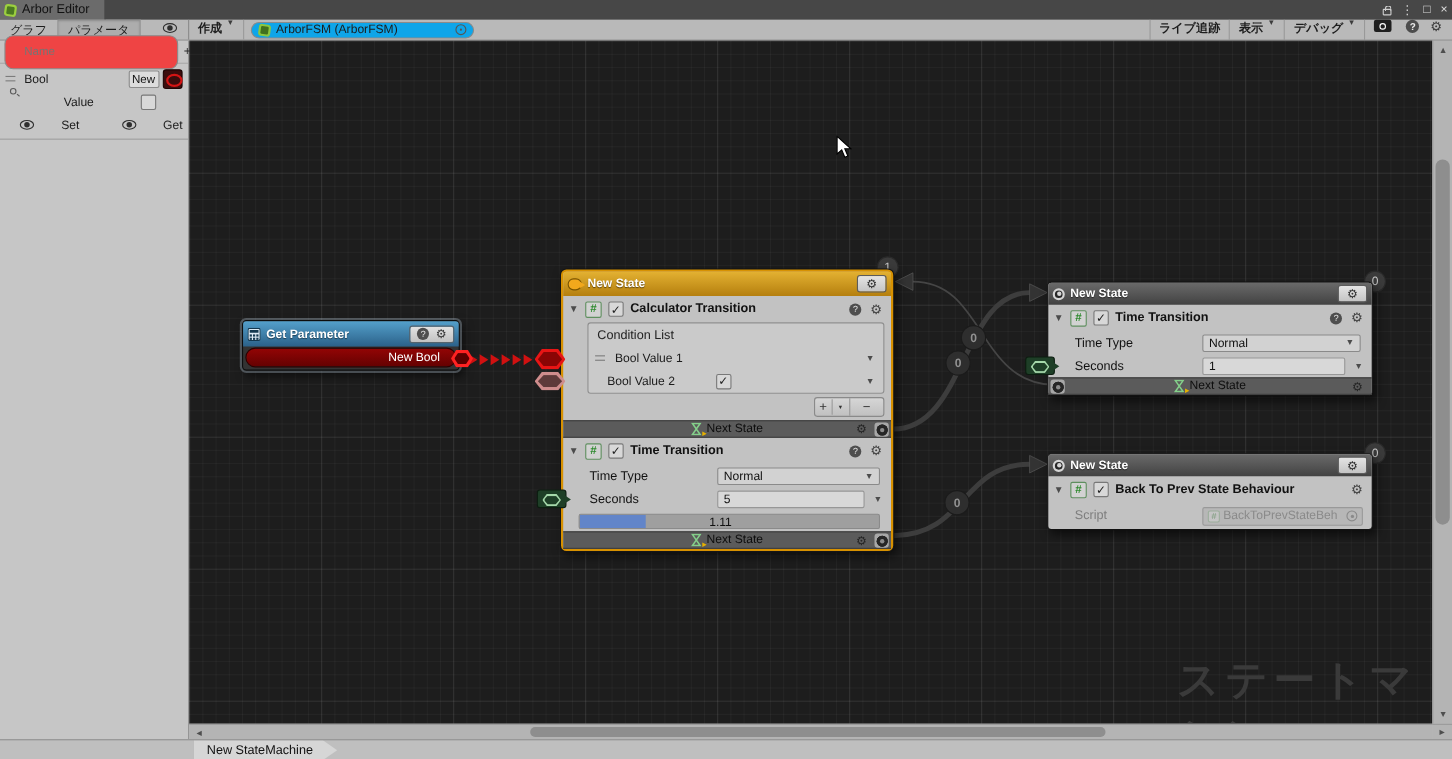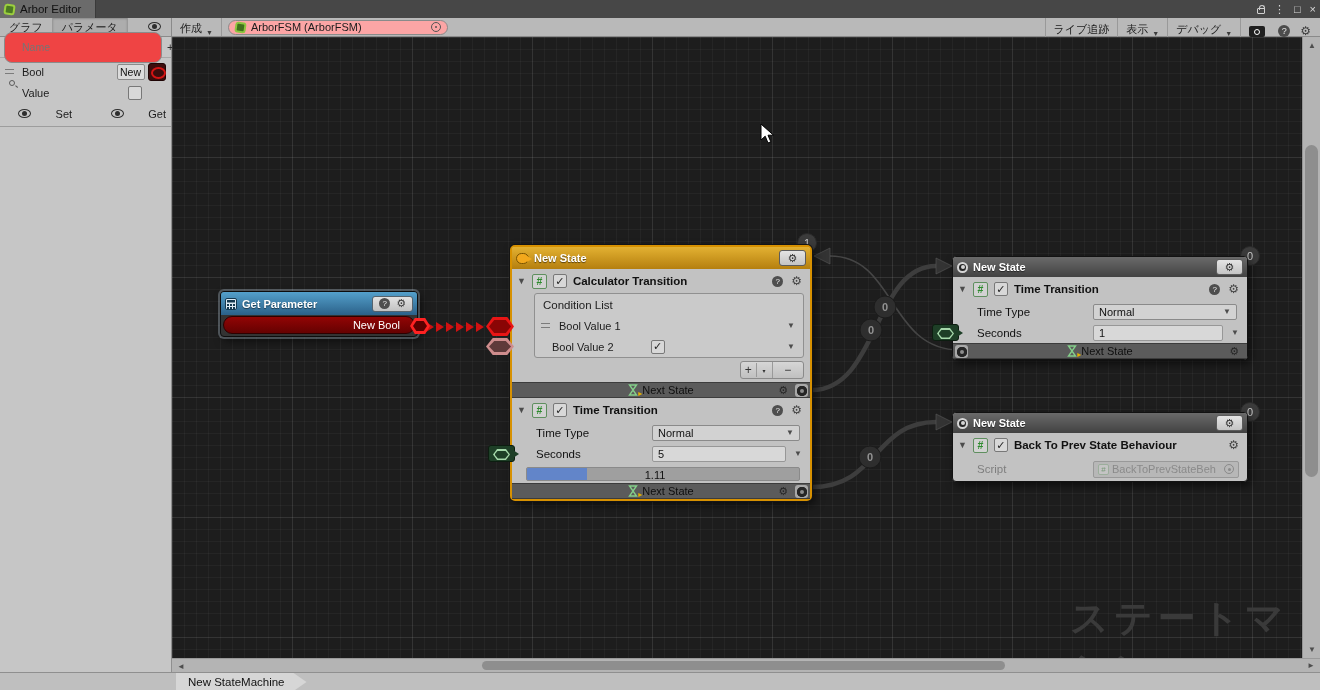--- a/index.html
+++ b/index.html
@@ -15,23 +15,23 @@
   .lock::before { content:""; position:absolute; left:1px; top:-4px; width:4px; height:4px; border:1px solid #d0d0d0; border-bottom:none; border-radius:3px 3px 0 0; }
   .arbor-ic { width:11px; height:11px; background:#4c7a22; border:2px solid #9ccf3f; border-radius:3px; transform:rotate(8deg); display:inline-block; }
 
   
   .toolbar { position:absolute; left:0; top:18px; width:1320px; height:19px; background:#b9b9b9; border-bottom:1px solid #8a8a8a; display:flex; align-items:center; }
   .tb-left { width:172px; height:100%; display:flex; align-items:center; border-right:1px solid #8a8a8a; }
   .tb-tab { height:100%; display:flex; align-items:center; padding:0 9px; border-right:1px solid #999; cursor:default; }
   .tb-tab.pressed { background:#adadad; box-shadow:inset 0 1px 2px rgba(0,0,0,.2); }
   .eye { width:13px; height:9px; border:1px solid #2e2e2e; border-radius:50%; position:relative; display:inline-block; }
   .eye::after { content:""; position:absolute; left:3px; top:1px; width:5px; height:5px; border-radius:50%; background:#2e2e2e; }
-  .tb-btn { height:100%; display:flex; align-items:flex-end; gap:4px; padding:0 8px; border-right:1px solid #999; }
+  .tb-btn { height:100%; display:flex; align-items:flex-start; gap:4px; padding:0 8px; border-right:1px solid #999;font-weight:bold; }
   .caret { font-size:7px; color:#3c3c3c; }
-  .graph-field { display:flex; align-items:center; gap:5px; height:15px; margin-left:6px; padding:0 6px; width:220px; background:#fca5a5; border:1px solid #8a8a8a; border-radius:8px; }
+  .graph-field { display:flex; align-items:center; gap:5px; height:15px; margin-left:6px; padding:0 6px; width:203px; background:#0ea5e9; border:1px solid #8a8a8a; border-radius:8px; }
   .target-ic { width:10px; height:10px; border:1px solid #555; border-radius:50%; position:relative; display:inline-block; margin-left:auto; }
   .target-ic::after { content:""; position:absolute; left:3px; top:3px; width:2px; height:2px; border-radius:50%; background:#555; }
   .tb-right { position:absolute; right:4px; top:0; height:19px; display:flex; align-items:center; }
   .cam { width:16px; height:11px; background:#1f1f1f; border-radius:2px; position:relative; display:inline-block; }
   .cam::after { content:""; position:absolute; left:5px; top:2.5px; width:4px; height:4px; border:1.5px solid #fff; border-radius:50%; }
   .helpc { width:12px; height:12px; border-radius:50%; background:#4c4c4c; color:#e8e8e8; font-size:9px; display:inline-flex; align-items:center; justify-content:center; }
   .gearg { color:#3d3d3d; font-size:12px; line-height:1; }
 
   
   .sidepanel { position:absolute; left:0; top:37px; width:172px; height:635px; background:#c6c6c6; border-right:1px solid #8f8f8f; }
@@ -206,21 +206,21 @@
       <span class="mini-btn"><span>+</span><span class="caret">▾</span></span>
       <span class="mini-btn">−</span>
     </div>
     <div class="mag"></div>
     <div class="paramrow" style="margin-top:3px;">
       <span class="drag-h"></span>
       <span>Bool</span>
       <input class="pname-inp" style="margin-left: auto;" value="New">
       <span class="boolpin"></span>
     </div>
-    <div class="paramrow" style="padding-left:22px;">
+    <div class="paramrow" style="padding-left:22px;margin-left:36px;">
       <span>Value</span>
       <span class="cb" style="margin-left:auto;margin-right:24px;"></span>
     </div>
     <div class="paramrow" style="padding-left:18px;gap:6px;justify-content:space-between;">
       <span class="eye"></span>
       <span>Set</span>
       <span class="eye" style="margin-left:14px;"></span>
       <span>Get</span>
     </div>
     <div class="panel-div"></div>

